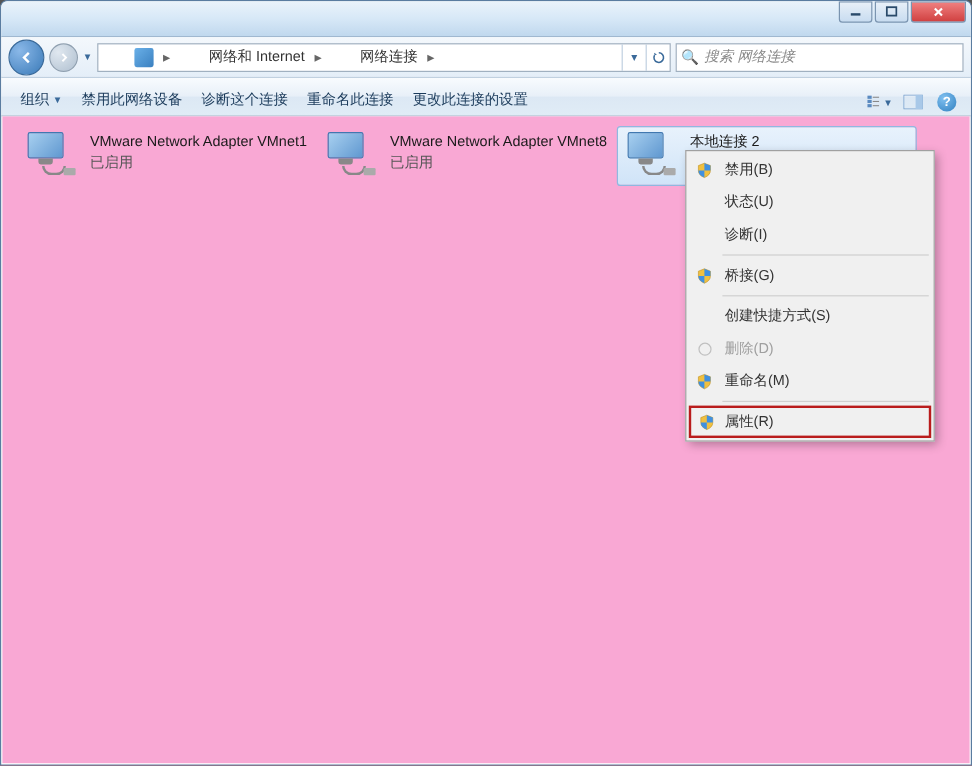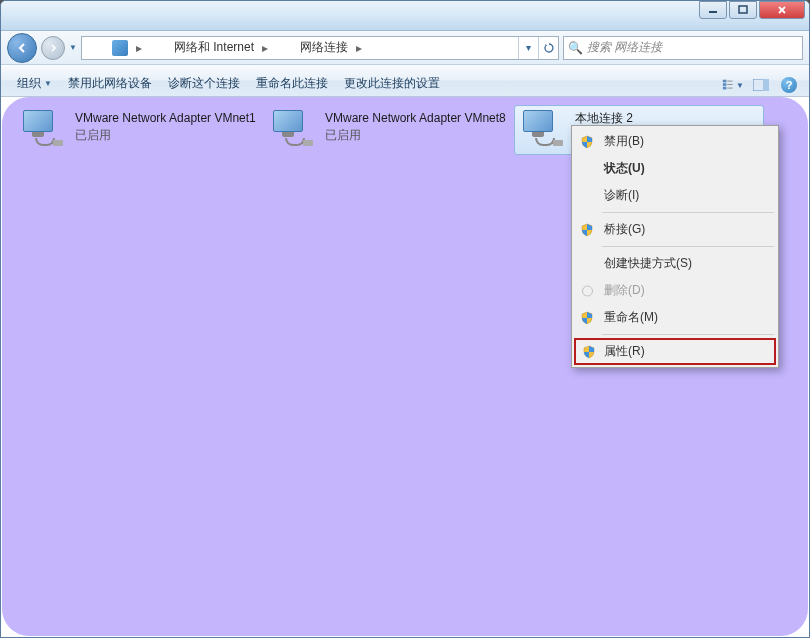--- a/index.html
+++ b/index.html
@@ -20,42 +20,42 @@
 .addr-ctrls { display: flex; margin-left: auto; }
 .addr-btn { width: 20px; height: 22px; border-left: 1px solid #c0d0e0; display: flex; align-items: center; justify-content: center; font-size: 10px; color: #3a6a9a; cursor: pointer; }
 .search-bar { width: 240px; height: 24px; background: #fff; border: 1px solid #a0b0c0; display: flex; align-items: center; padding: 0 4px; font-size: 12px; color: #888; font-style: italic; }
 .search-icon { margin-right: 4px; color: #88a8c8; font-style: normal; }
 .toolbar { height: 32px; background: linear-gradient(to bottom, #f8fbfe, #e8f0f8 48%, #dce8f4 52%, #e0ecf6); border-bottom: 1px solid #b8c8d8; display: flex; align-items: flex-end; padding: 0 8px; font-size: 12px; color: #1a3a5a; }
 .tb-item { padding: 4px 8px; cursor: pointer; display: flex; align-items: center; gap: 3px; border-radius: 2px; }
 .tb-arrow { font-size: 8px; color: #3a6a9a; }
 .tb-right { margin-left: auto; display: flex; gap: 4px; }
 .tb-iconbtn { width: 24px; height: 22px; border: 1px solid transparent; display: flex; align-items: center; justify-content: center; cursor: pointer; border-radius: 2px; }
 .help-icon { width: 16px; height: 16px; border-radius: 50%; background: radial-gradient(circle at 35% 30%, #80c0f0, #3080c0); color: #fff; font-size: 11px; font-weight: bold; display: flex; align-items: center; justify-content: center; }
-.content { position: absolute; top: 96px; left: 1px; right: 1px; bottom: 1px; background: #c4b5fd; overflow: hidden; border-radius: 27px; }
+.content { position: absolute; top: 96px; left: 1px; right: 1px; bottom: 1px; background: #f9a8d4; overflow: hidden; }
 .adapter-list { display: flex; flex-wrap: wrap; padding: 8px 12px; gap: 0; }
 .adapter { width: 250px; display: flex; gap: 8px; padding: 4px; cursor: pointer; border: 1px solid transparent; border-radius: 3px; }
 .adapter.selected { background: linear-gradient(to bottom, #e8f2fc, #d0e4f8); border-color: #90b8e0; }
 .adapter-icon { width: 48px; height: 40px; position: relative; flex-shrink: 0; }
 .monitor { width: 30px; height: 22px; background: linear-gradient(135deg, #a8d0f0, #6098d0); border: 1px solid #4078b0; border-radius: 2px; position: absolute; top: 0; left: 4px; }
 .monitor::after { content: ''; position: absolute; bottom: -6px; left: 50%; transform: translateX(-50%); width: 12px; height: 5px; background: #888; border-radius: 0 0 2px 2px; }
 .cable { width: 20px; height: 8px; position: absolute; top: 28px; left: 16px; border: 2px solid #888; border-top: none; border-radius: 0 0 8px 8px; }
 .plug { width: 10px; height: 6px; background: #aaa; position: absolute; top: 30px; left: 34px; border-radius: 1px; }
 .adapter-text { font-size: 12px; line-height: 1.4; color: #333; }
 .adapter-name { color: #1a1a1a; }
 .adapter-status { color: #555; }
 .adapter-extra { color: #555; white-space: nowrap; overflow: hidden; text-overflow: ellipsis; max-width: 140px; }
 .context-menu { position: absolute; top: 124px; left: 570px; width: 208px; background: #f0f0f0; border: 1px solid #a0a0a0; box-shadow: 3px 3px 8px rgba(0,0,0,0.3); padding: 2px; font-size: 12px; }
 .menu-item { padding: 5px 8px 5px 30px; position: relative; cursor: pointer; color: #333; }
 .menu-item.disabled { color: #a0a0a0; cursor: default; }
 .menu-item.highlighted { border: 2px solid #b91c1c; padding: 3px 6px 3px 28px; }
 .menu-sep { height: 1px; background: #d0d0d0; margin: 3px 2px 3px 28px; }
 .menu-shield { position: absolute; left: 6px; top: 50%; transform: translateY(-50%); width: 14px; height: 14px; }
 .shield-svg { width: 14px; height: 14px; }
 .menu-circle { position: absolute; left: 8px; top: 50%; transform: translateY(-50%); width: 11px; height: 11px; border: 1px solid #c0c0c0; border-radius: 50%; }
-.menu-item.bold-text { font-weight: bold; }
+.menu-item.bold-text { font-weight: normal; }
 </style>
 </head>
 <body>
 
 <div class="window">
 
   <div class="titlebar">
     <div class="titlebar-btn min">
       <svg width="10" height="10" viewBox="0 0 10 10">
           <rect x="1" y="6" width="8" height="2" fill="#2a4a6a"></rect>

